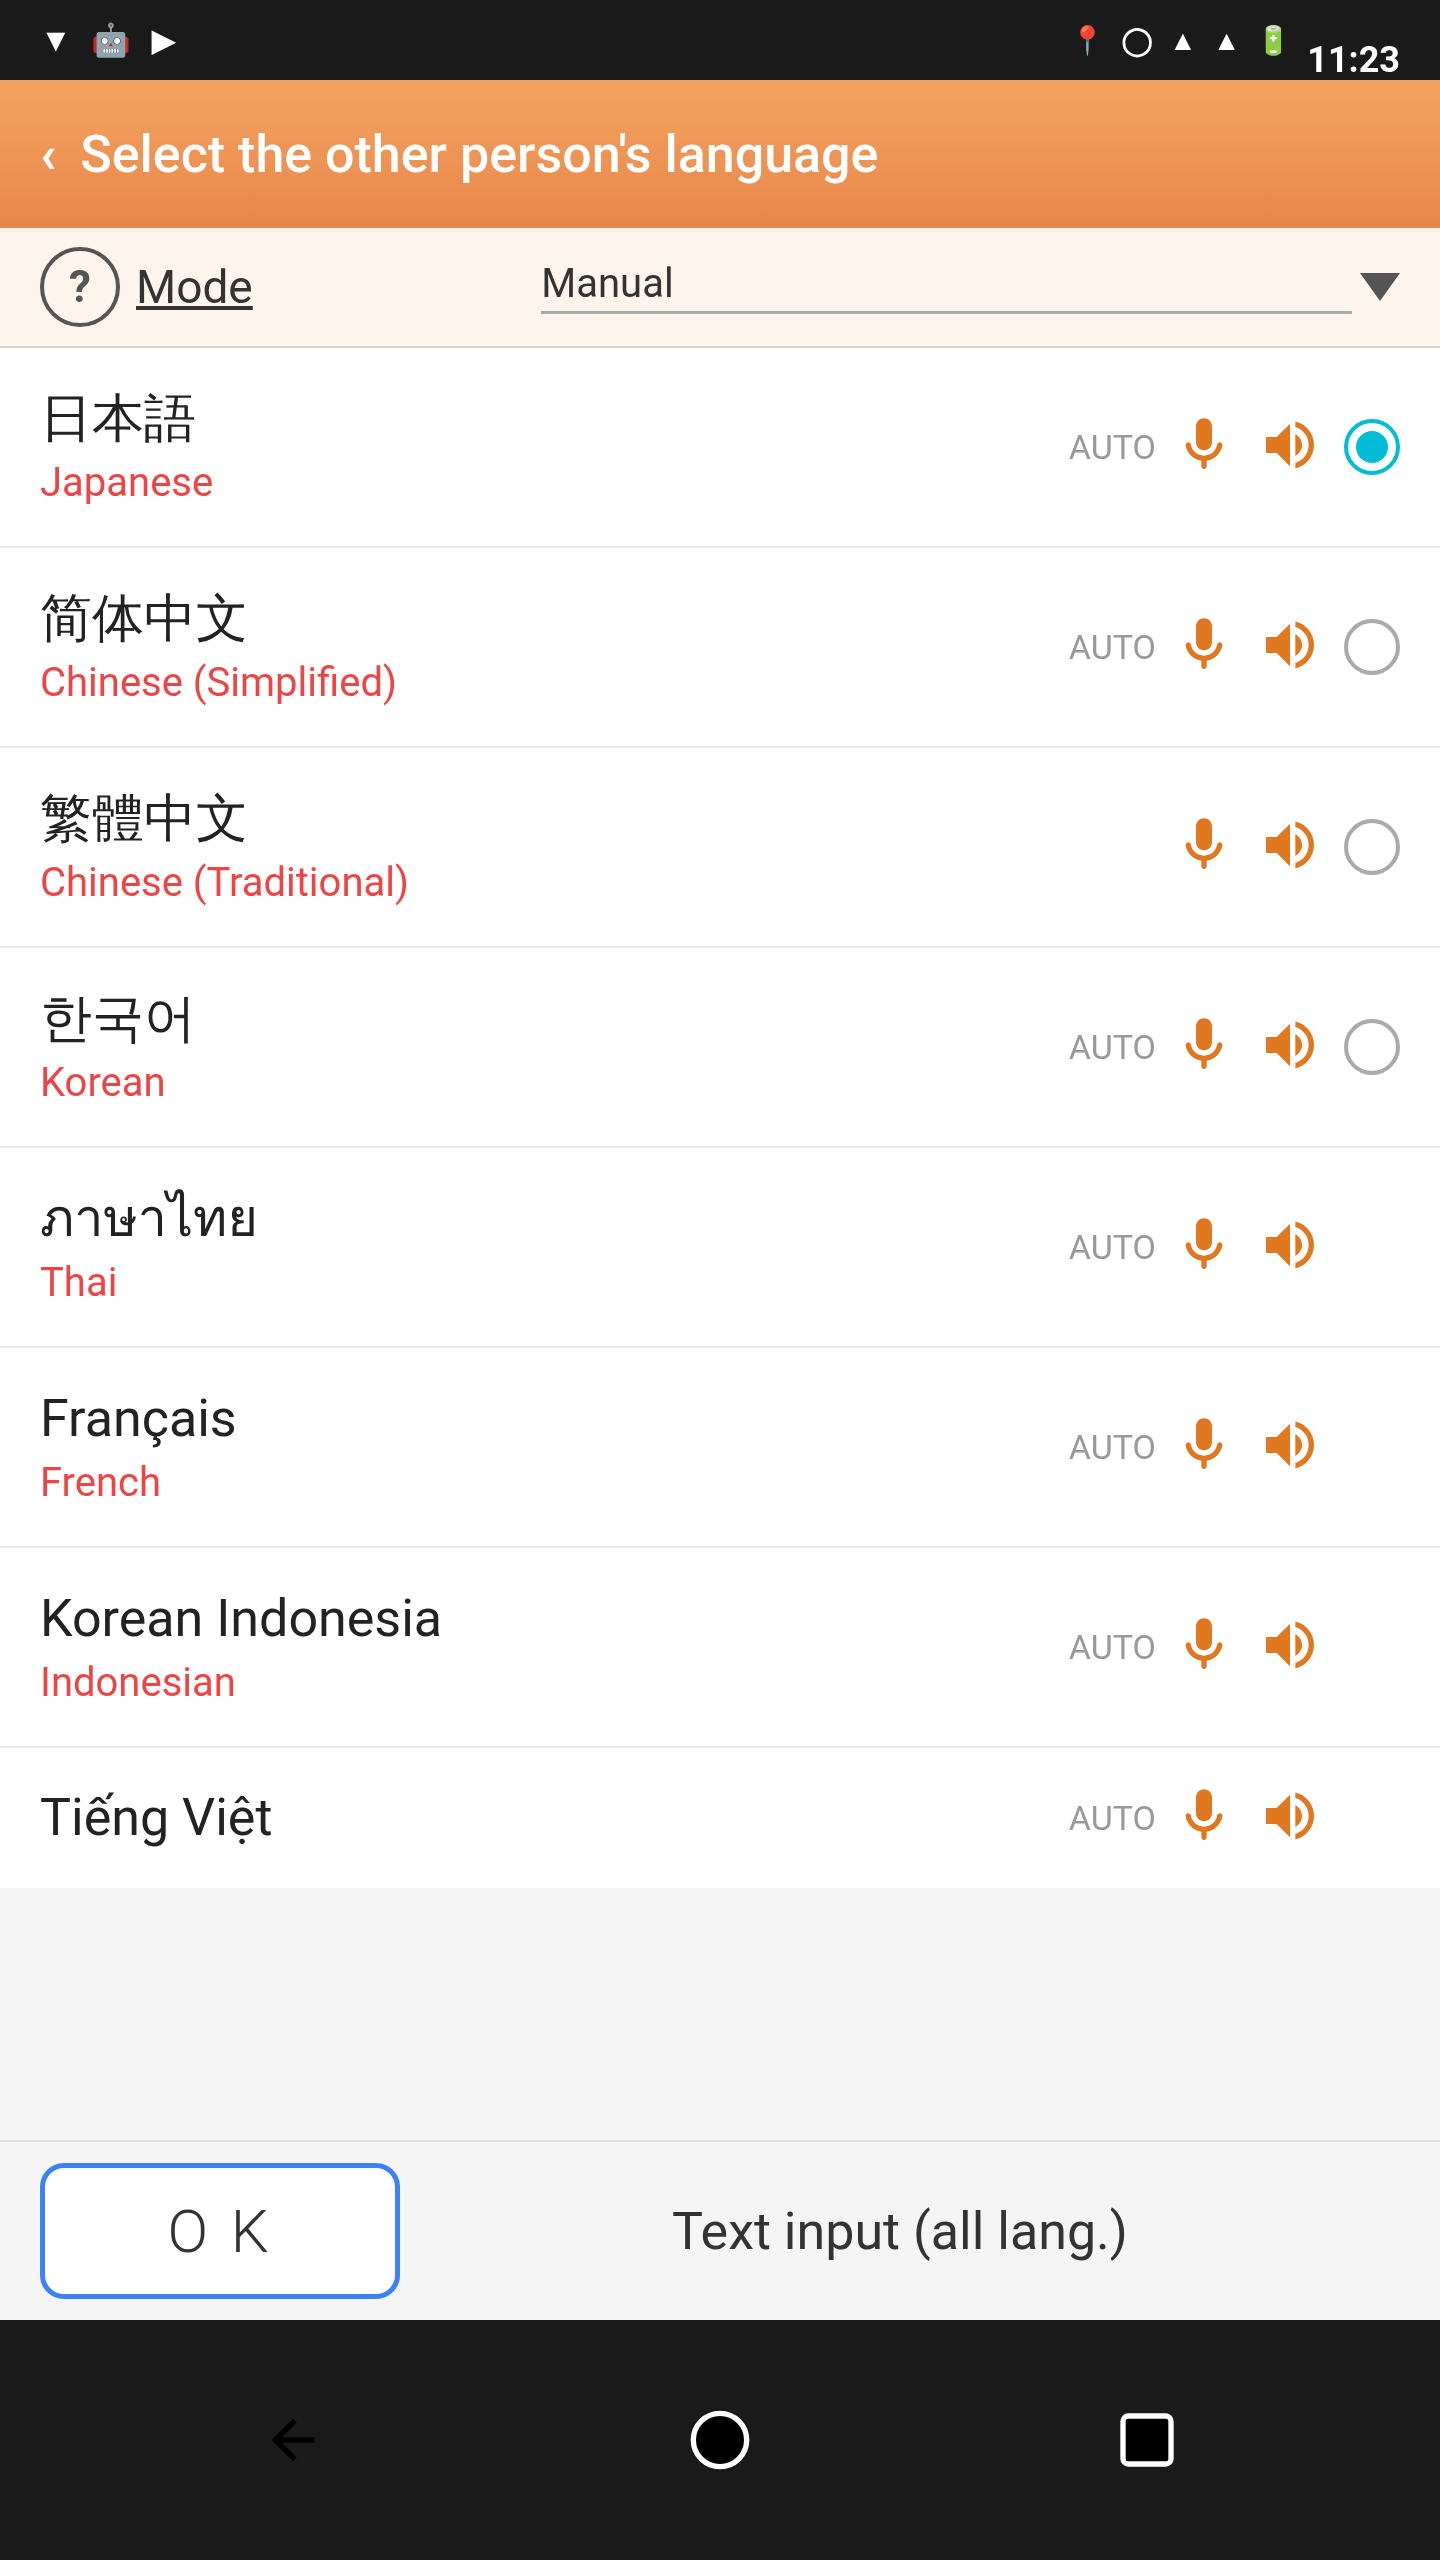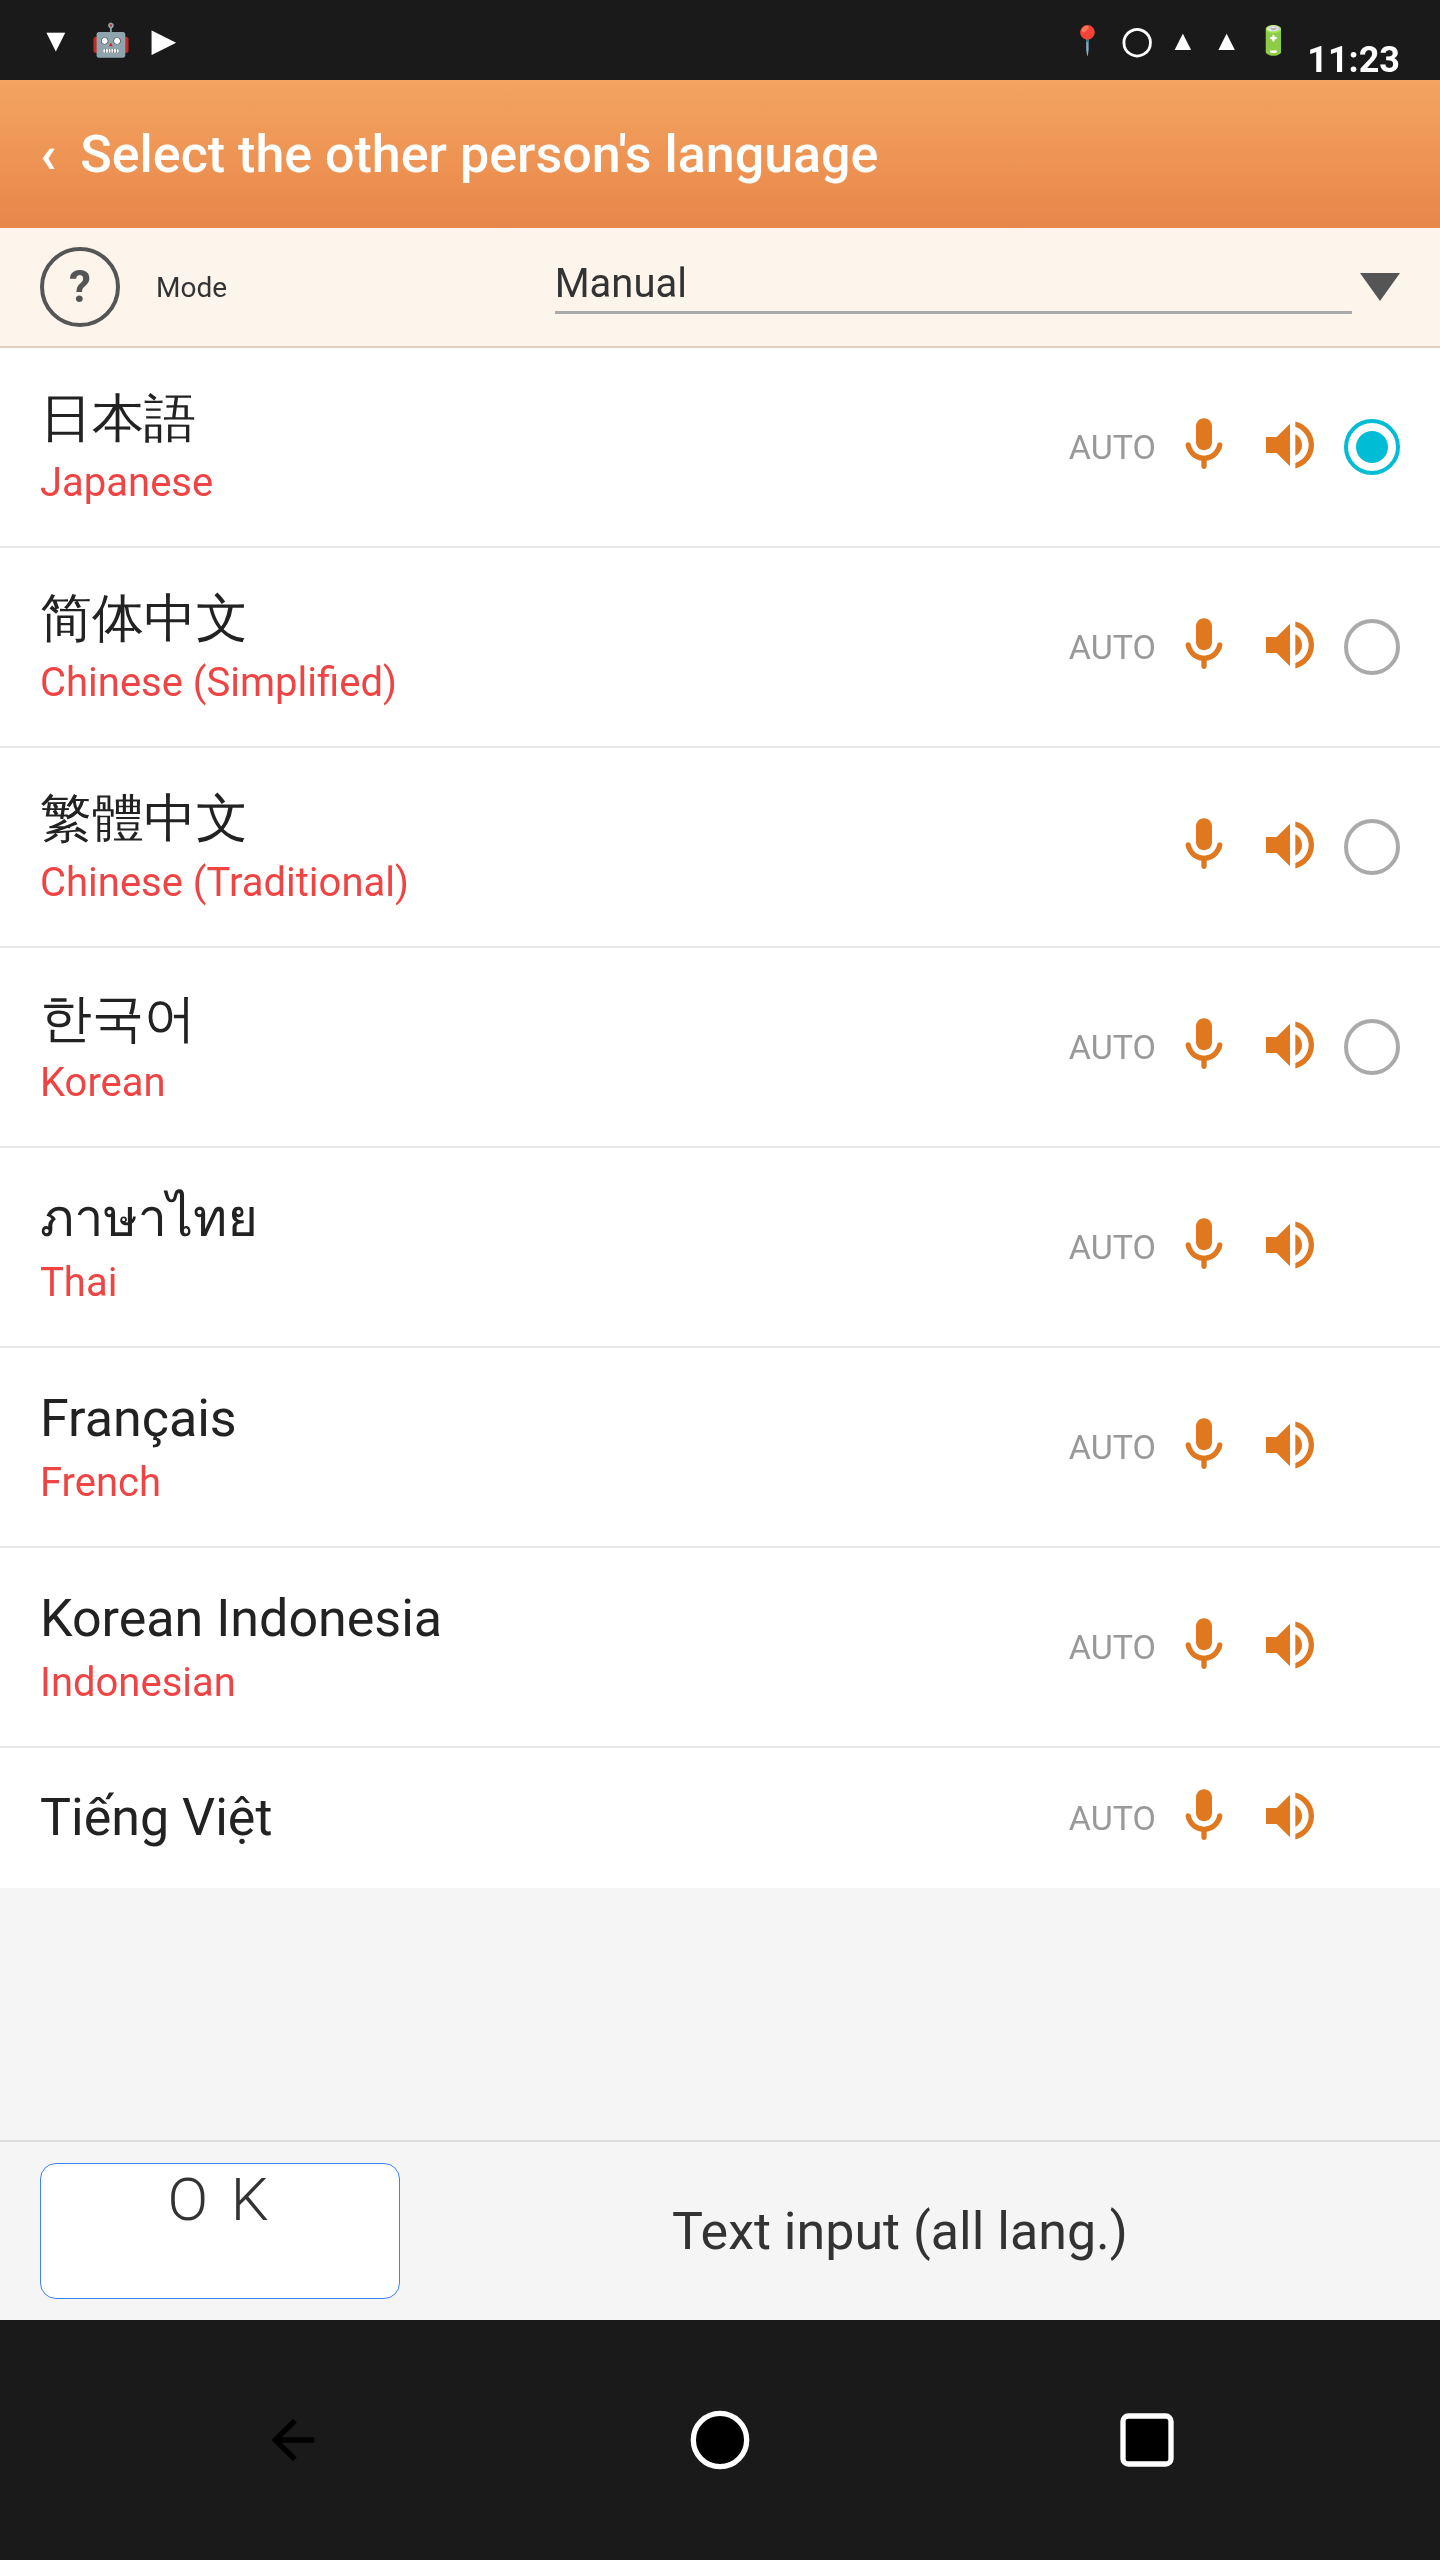--- a/index.html
+++ b/index.html
@@ -85,24 +85,25 @@
       display: flex;
       align-items: center;
       justify-content: center;
       font-size: 44px;
       color: #555;
       font-weight: bold;
       flex-shrink: 0;
     }
 
     .mode-label {
-      font-size: 28px;
+      font-size: 46px;
       color: #333;
-      margin-left: 36px;
+      margin-left: 16px;
       flex: 1;
+      text-decoration: underline;
     }
 
     .mode-value {
       font-size: 40px;
       color: #333;
       flex: 2;
       border-bottom: 3px solid #aaa;
       padding-bottom: 4px;
     }
 
@@ -206,25 +207,25 @@
       background: #f5f5f5;
       display: flex;
       align-items: center;
       padding: 0 40px;
       border-top: 2px solid #ddd;
     }
 
     .ok-button {
       width: 360px;
       height: 136px;
-      border: 1px solid #3b82f6;
-      border-radius: 16px;
+      border: 5px solid #3b82f6;
+      border-radius: 24px;
       background: white;
       display: flex;
-      align-items: flex-start;
+      align-items: center;
       justify-content: center;
       font-size: 60px;
       font-weight: 300;
       color: #333;
       letter-spacing: 4px;
     }
 
     .text-input-label {
       flex: 1;
       text-align: center;

